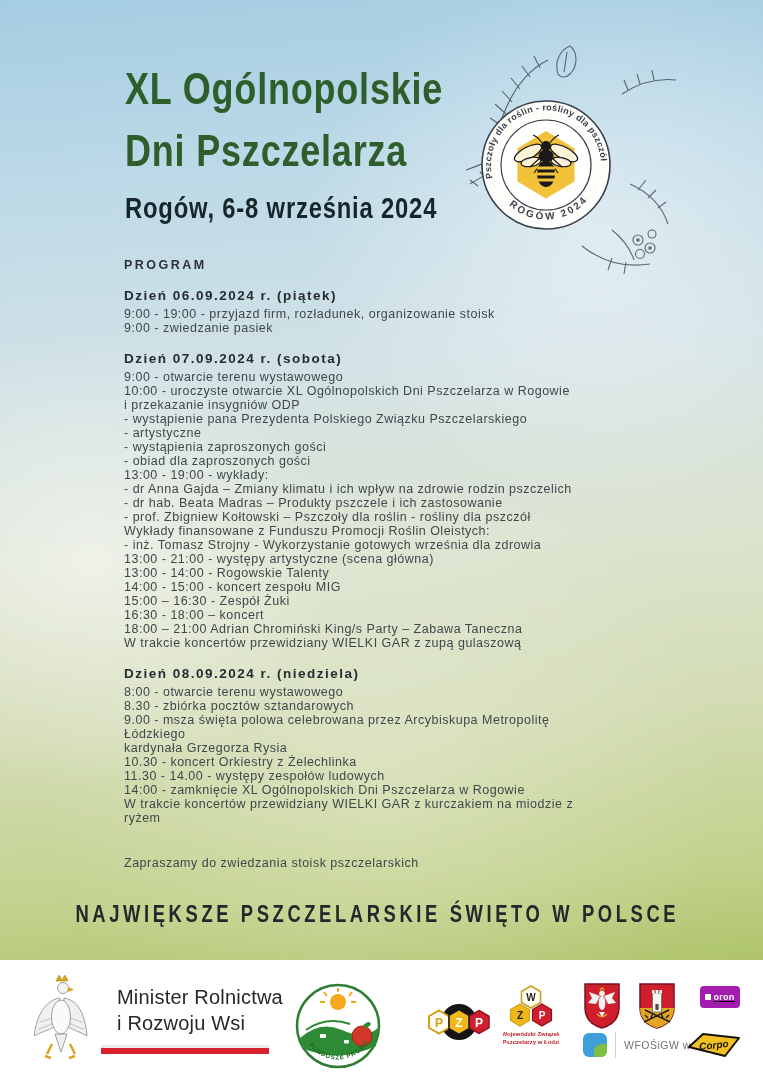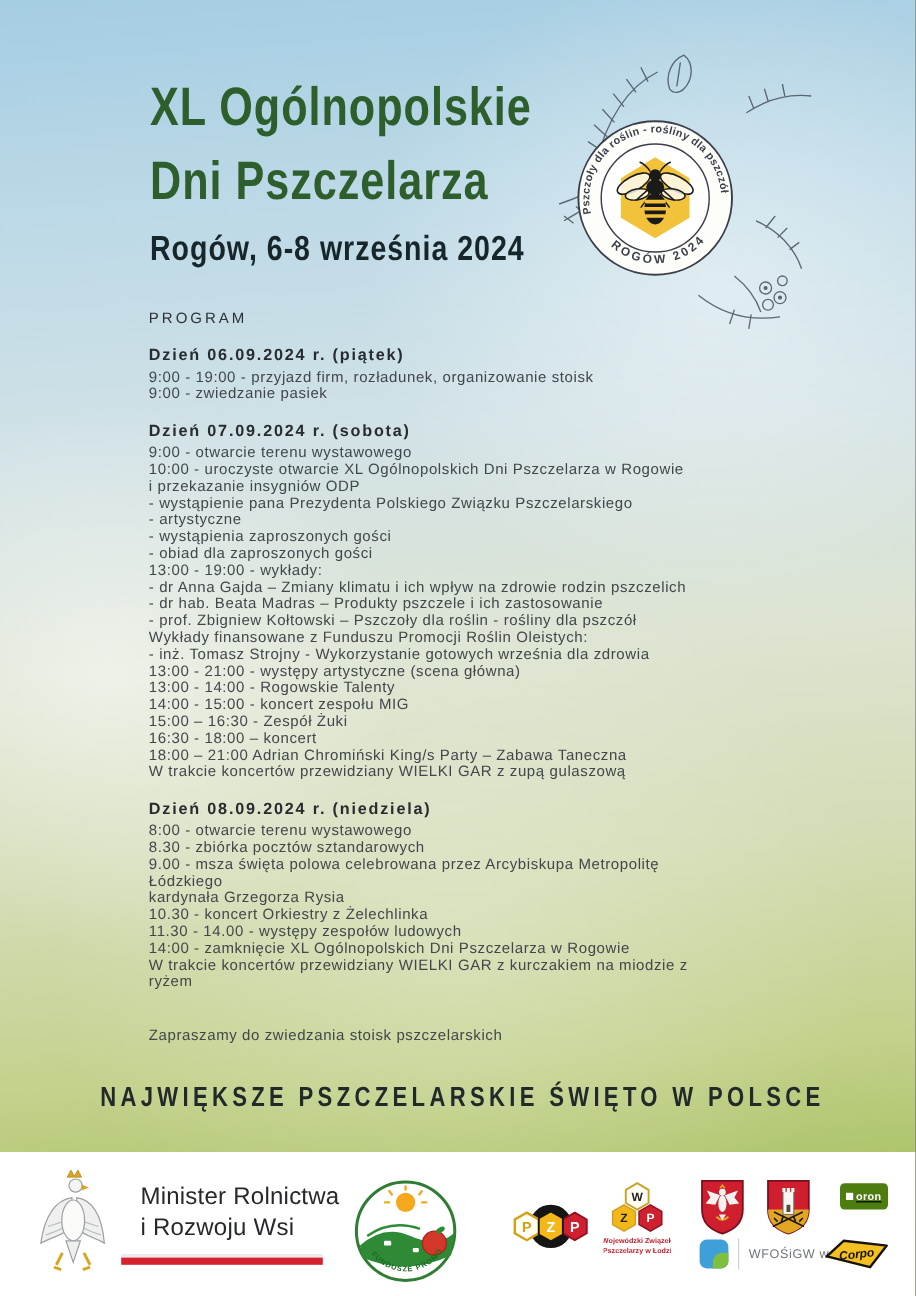--- a/index.html
+++ b/index.html
@@ -11,39 +11,39 @@
       radial-gradient(45% 30% at 12% 52%, rgba(255,255,255,.5), rgba(255,255,255,0) 70%),
       radial-gradient(60% 40% at 50% 72%, rgba(255,255,255,.25), rgba(255,255,255,0) 75%),
       linear-gradient(176deg,#a5cde2 0%,#bcd9e7 16%,#d2e2e6 34%,#dde4d2 50%,#d3dcb4 66%,#c2d18b 81%,#a9c163 92%,#9cb553 100%);
   }
   .title-block{position:absolute;left:125px;top:58px;transform:scaleX(.8);transform-origin:left top;}
   .title-line{font-size:45px;font-weight:600;color:#2e5e2c;line-height:62px;letter-spacing:1px;white-space:nowrap;}
   .subtitle{position:absolute;left:125px;top:192px;transform:scaleX(.82);transform-origin:left top;
     font-size:29px;font-weight:600;color:#17262b;letter-spacing:1px;white-space:nowrap;}
   .badge-wrap{position:absolute;left:462px;top:34px;width:240px;height:246px;}
   .program{position:absolute;left:124px;top:258px;width:614px;color:#41474b;}
-  .program-label{font-size:12.5px;font-weight:normal;letter-spacing:2.5px;color:#2c3236;margin-bottom:16px;}
+  .program-label{font-size:12.5px;font-weight:bold;letter-spacing:2.5px;color:#2c3236;margin-bottom:16px;}
   .day-block{margin-bottom:16px;}
   .day-heading{font-size:13.5px;font-weight:bold;letter-spacing:1.5px;color:#262c30;line-height:16px;margin-bottom:3px;white-space:nowrap;}
   .p-line{font-size:12.5px;letter-spacing:.5px;line-height:14px;white-space:nowrap;}
   .closing-line{font-size:12.5px;letter-spacing:.5px;line-height:14px;white-space:nowrap;margin-top:31px;}
-  .slogan{position:absolute;left:0;top:901px;width:763px;text-align:right;}
+  .slogan{position:absolute;left:0;top:901px;width:763px;text-align:left;}
   .slogan span{display:inline-block;transform:scaleX(.8);font-size:23px;font-weight:600;letter-spacing:4.5px;color:#23282b;white-space:nowrap;}
   .footer{position:absolute;left:0;bottom:0;width:763px;height:120px;background:#ffffff;}
   .eagle{position:absolute;left:30px;top:12px;}
   .ministry-text{position:absolute;left:117px;top:24px;font-size:20px;color:#26282a;line-height:26px;letter-spacing:.2px;}
   .flag-bar{position:absolute;left:101px;top:85px;width:168px;}
   .flag-white{height:3px;background:#ececec;}
   .flag-red{height:6px;background:#d8212f;}
   .fundusze{position:absolute;left:292px;top:20px;}
   .pzp{position:absolute;left:426px;top:38px;}
   .wzp{position:absolute;left:503px;top:24px;}
   .crest1{position:absolute;left:583px;top:22px;}
   .crest2{position:absolute;left:638px;top:22px;}
-  .navy-logo{position:absolute;left:700px;top:26px;width:40px;height:22px;background:#4d7c0f;border-radius:4px;
+  .navy-logo{position:absolute;left:700px;top:26px;width:40px;height:22px;background:#a21caf;border-radius:4px;
     display:flex;align-items:center;justify-content:center;gap:2px;text-decoration:underline;}
   .navy-sq{width:6px;height:6px;background:#fff;}
   .navy-label{color:#fff;font-size:9px;font-weight:bold;letter-spacing:.3px;}
   .wfos{position:absolute;left:583px;top:72px;display:flex;align-items:center;gap:8px;}
   .wfos-icon{position:relative;width:24px;height:24px;border-radius:6px;background:#3f9fd8;overflow:hidden;}
   .wfos-leaf{position:absolute;right:-4px;bottom:-4px;width:17px;height:17px;background:#7fbf3f;border-radius:8px 0 6px 0;}
   .wfos-div{width:1px;height:26px;background:#cfcfcf;}
   .wfos-label{font-size:10.5px;color:#70757a;letter-spacing:.5px;}
   .corpo{position:absolute;left:686px;top:70px;}
   svg text{font-family:"Liberation Sans",sans-serif;}

